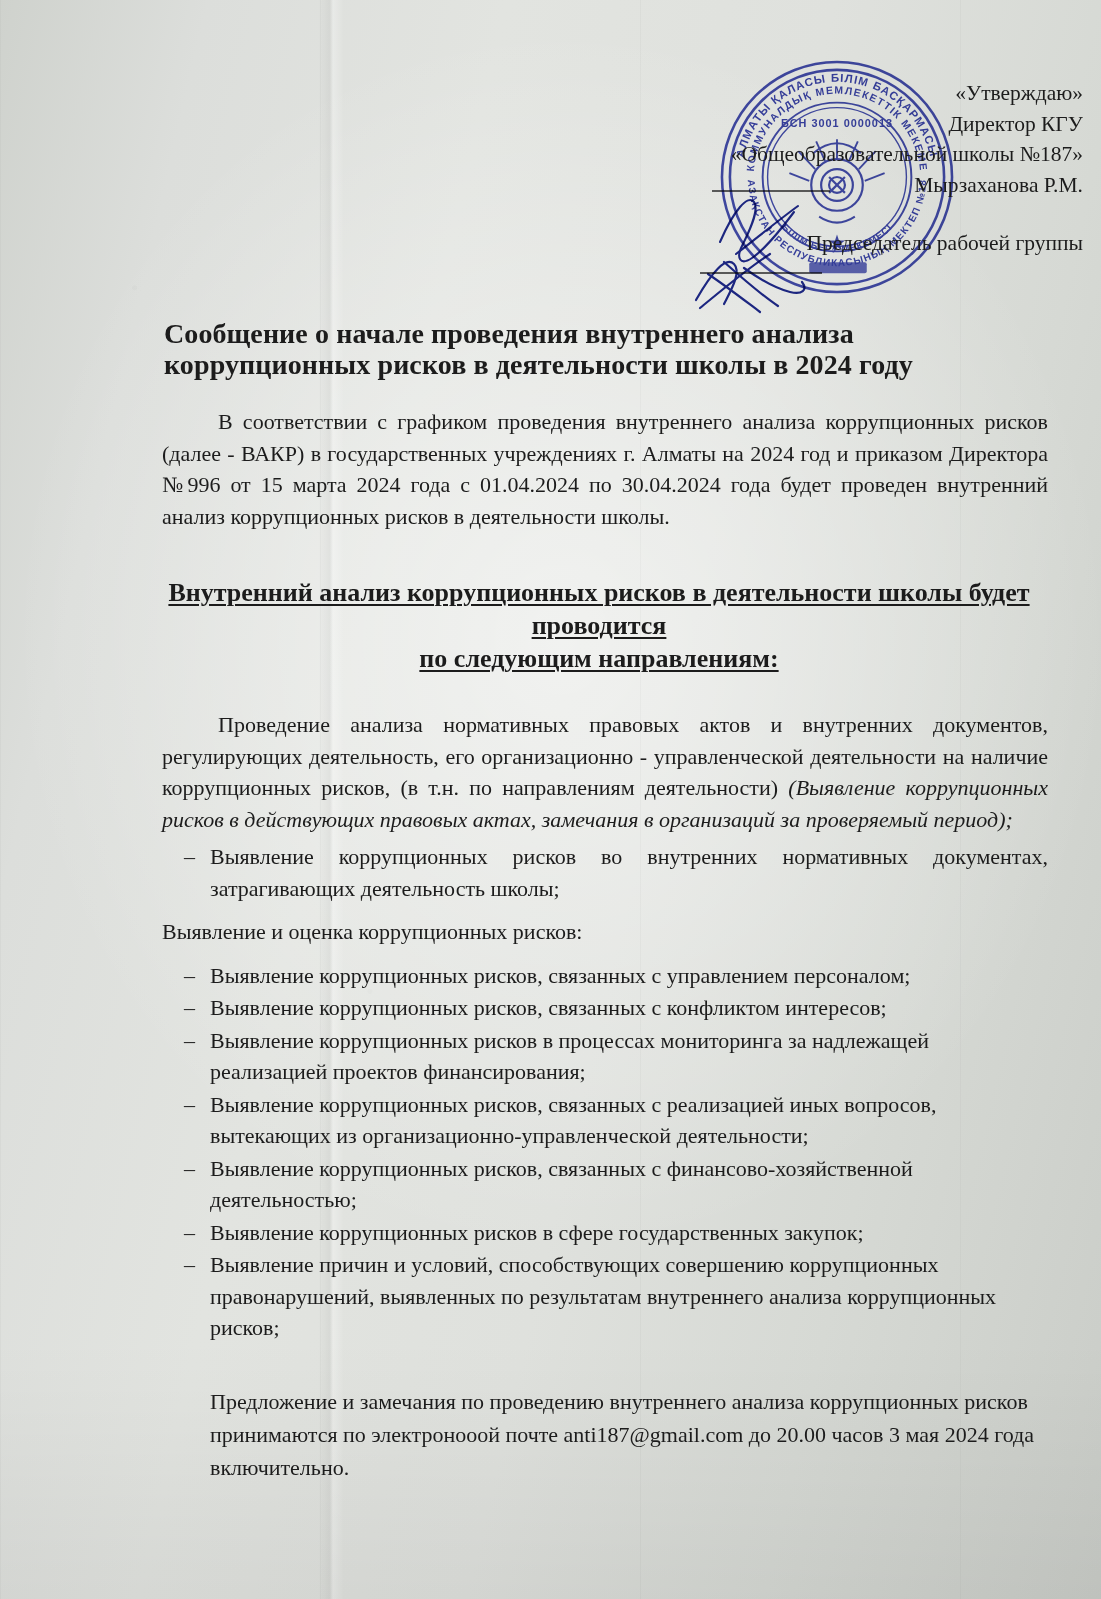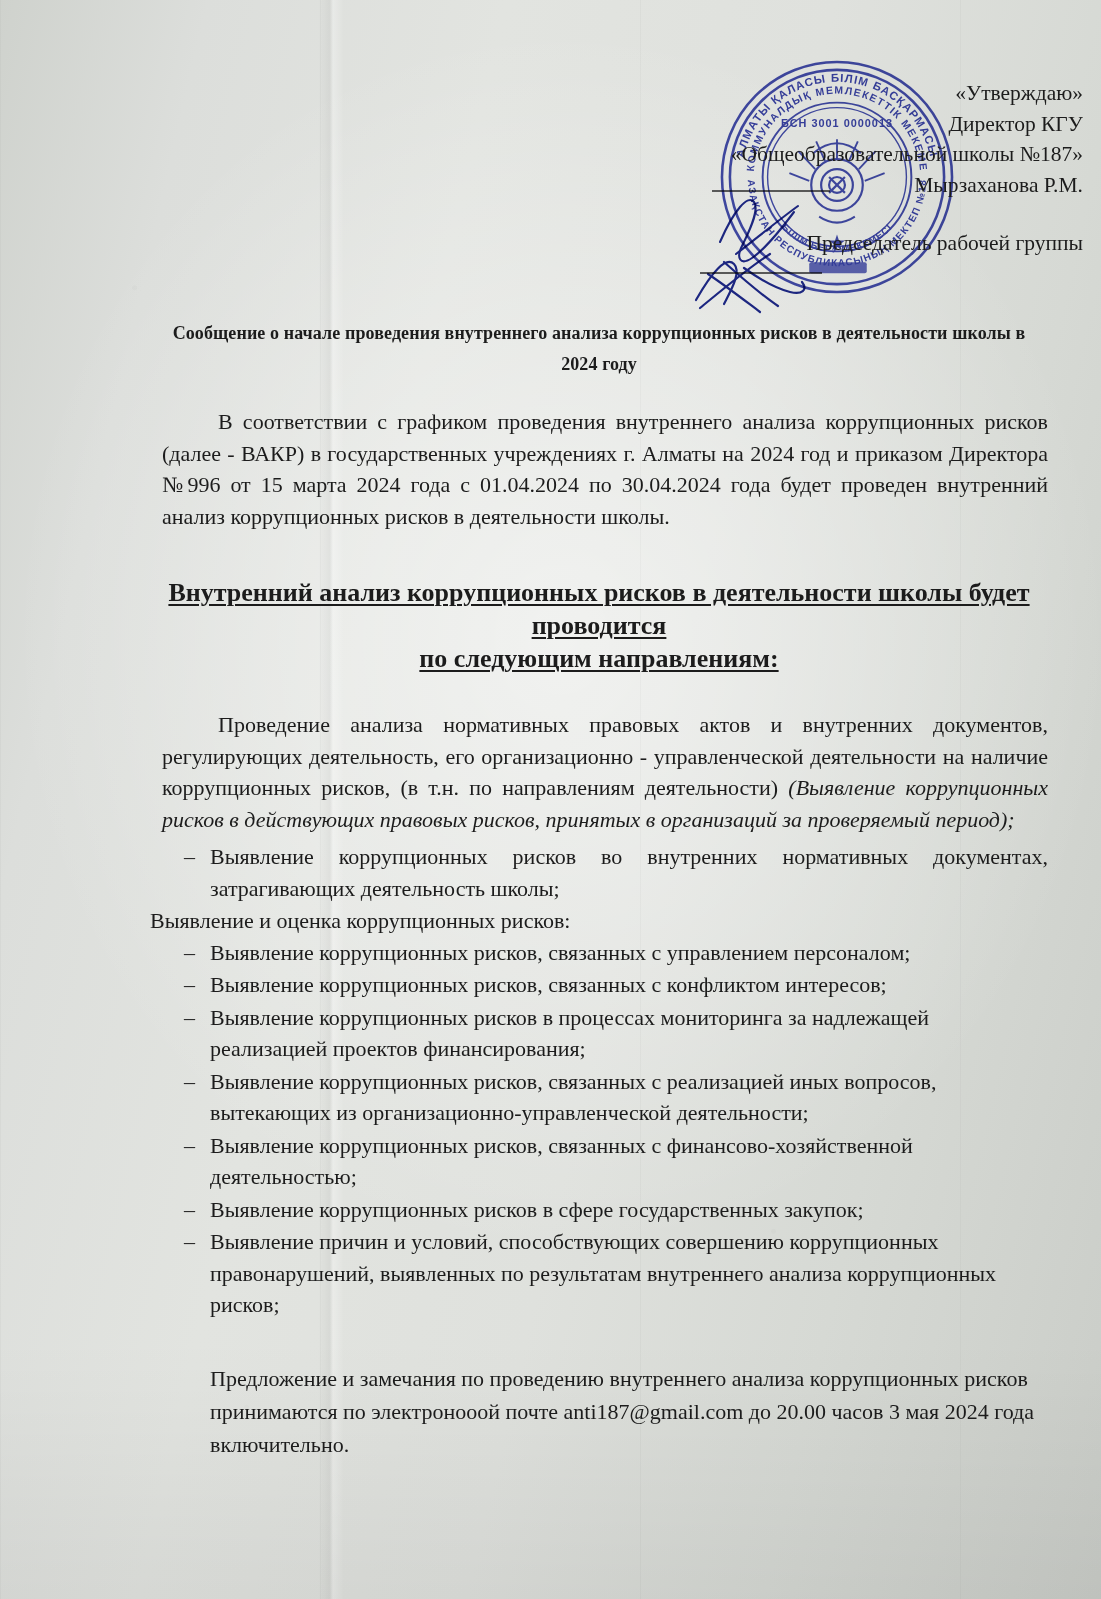--- a/index.html
+++ b/index.html
@@ -100,24 +100,23 @@
   
   .body {
     position: absolute;
     left: 150px;
     top: 318px;
     width: 898px;
     z-index: 2;
   }
 
   h1.doc-title {
-    font-size: 18px;
+    font-size: 28px;
     line-height: 31px;
     font-weight: bold;
-    text-align: center;
     margin: 0 0 26px 0;
     padding: 0 14px;
     letter-spacing: .1px;
   }
 
   p.para {
     font-size: 22px;
     line-height: 31.5px;
     margin: 0 0 6px 12px;
     text-align: justify;
@@ -155,21 +154,21 @@
   ul.dash-list > li .dash {
     position: absolute;
     left: 34px;
     top: 0;
   }
   li.justified { text-align: justify; }
 
   .plain-line {
     font-size: 22px;
     line-height: 31.5px;
-    margin: 0;
+    margin: 12px;
   }
 
   .closing {
     margin-top: 41px;
     padding-left: 60px;
     font-size: 22px;
     line-height: 33px;
   }
   .closing .mail { white-space: nowrap; }
 </style>
@@ -265,21 +264,21 @@
 
     <h1 class="doc-title">Сообщение о начале проведения внутреннего анализа коррупционных рисков в деятельности школы в 2024 году</h1>
 
     <p class="para">В соответствии с графиком проведения внутреннего анализа коррупционных рисков (далее - ВАКР) в государственных учреждениях г. Алматы на 2024 год и приказом Директора №996  от 15 марта 2024 года с 01.04.2024 по 30.04.2024 года будет проведен внутренний анализ коррупционных рисков в деятельности школы.</p>
 
     <div class="subhead">
       <span class="u">Внутренний анализ коррупционных рисков в деятельности школы будет проводится</span><br>
       <span class="u">по следующим направлениям:</span>
     </div>
 
-    <p class="para"><span>Проведение анализа нормативных правовых актов и внутренних документов, регулирующих деятельность, его организационно - управленческой деятельности на наличие коррупционных рисков, (в т.н. по направлениям деятельности) </span><span class="ital">(Выявление коррупционных рисков в действующих правовых рисков, принятых в организаций за проверяемый период);</span></p>
+    <p class="para"><span>Проведение анализа нормативных правовых актов и внутренних документов, регулирующих деятельность, его организационно - управленческой деятельности на наличие коррупционных рисков, (в т.н. по направлениям деятельности) </span><span class="ital">(Выявление коррупционных рисков в действующих правовых актах, замечания в организаций за проверяемый период);</span></p>
 
     <ul class="dash-list">
       <li class="justified"><span class="dash">–</span><span>Выявление коррупционных рисков во внутренних нормативных документах, затрагивающих деятельность школы;</span></li>
     </ul>
 
     <div class="plain-line">Выявление и оценка коррупционных рисков:</div>
 
     <ul class="dash-list">
       <li><span class="dash">–</span><span>Выявление коррупционных рисков, связанных с управлением персоналом;</span></li>
       <li><span class="dash">–</span><span>Выявление коррупционных рисков, связанных с конфликтом интересов;</span></li>

